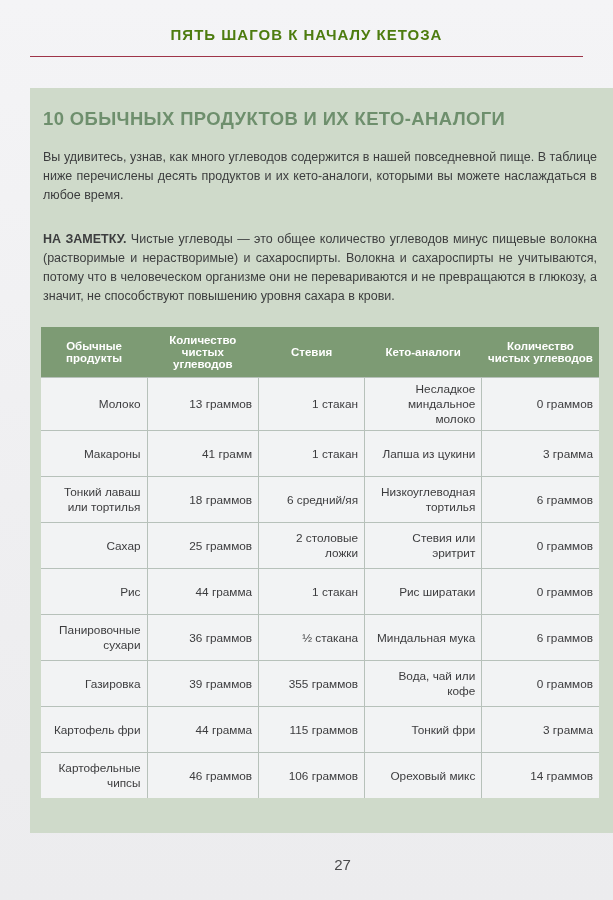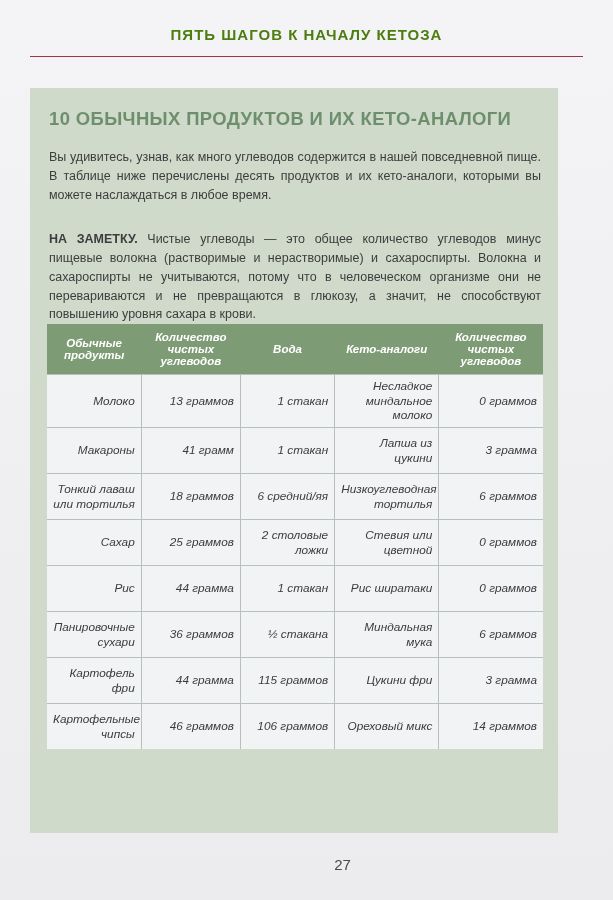--- a/index.html
+++ b/index.html
@@ -16,24 +16,24 @@
     text-align:center;
     font-size:15px;font-weight:bold;
     letter-spacing:1px;
     color:#4d7c0f;
   }
   .head-rule{
     position:absolute;top:56px;left:30px;width:553px;height:0;
     border-top:1.5px solid #9e3448;
   }
   .infobox{
-    position:absolute;top:88px;left:30px;width:528px;height:745px;
+    position:absolute;top:88px;left:30px;width:584px;height:745px;
     background:#cfdaca;
     box-sizing:border-box;
-    padding:16px 15px 0 17px;
+    padding:16px 15px 0 11px;
   }
   .infobox-title{
     font-size:19px;font-weight:bold;
     color:#6e8f6d;
     letter-spacing:0.4px;
     margin:4px 0 18px 2px;
     transform:scaleX(0.97);
     transform-origin:left;
     white-space:nowrap;
   }
@@ -41,22 +41,22 @@
     font-size:12.5px;line-height:1.5;
     text-align:justify;
     color:#3c3d3e;
     margin:12px 2px 0 2px;
   }
   .infobox-intro{margin-bottom:26px;}
   .note-label{font-weight:bold;}
   .keto-table{
     width:100%;
     border-collapse:collapse;
+    margin-top:22px;
     table-layout:fixed;
-    font-style:italic;
   }
   .keto-table thead th{
     background:#7d9b74;
     color:#ffffff;
     font-size:11.5px;font-weight:bold;
     text-align:center;vertical-align:middle;
     padding:7px 4px;
     height:32px;
     border:none;
   }
@@ -102,21 +102,21 @@
       <col class="c1">
         <col class="c2">
         <col class="c3">
         <col class="c4">
         <col class="c5">
     </colgroup>
     <thead>
       <tr>
         <th>Обычные продукты</th>
         <th>Количество чистых углеводов</th>
-        <th>Вода</th>
+        <th>Стевия</th>
         <th>Кето-аналоги</th>
         <th>Количество чистых углеводов</th>
       </tr>
     </thead>
     <tbody>
         <tr>
           <td>Молоко</td>
           <td>13 граммов</td>
           <td>1 стакан</td>
           <td>Несладкое миндальное молоко</td>
@@ -133,42 +133,49 @@
           <td>Тонкий лаваш или тортилья</td>
           <td>18 граммов</td>
           <td>6 средний/яя</td>
           <td>Низкоуглеводная тортилья</td>
           <td>6 граммов</td>
         </tr>
         <tr>
           <td>Сахар</td>
           <td>25 граммов</td>
           <td>2 столовые ложки</td>
-          <td>Стевия или цветной</td>
+          <td>Стевия или эритрит</td>
           <td>0 граммов</td>
         </tr>
         <tr>
           <td>Рис</td>
           <td>44 грамма</td>
           <td>1 стакан</td>
           <td>Рис ширатаки</td>
           <td>0 граммов</td>
         </tr>
         <tr>
           <td>Панировочные сухари</td>
           <td>36 граммов</td>
           <td>½ стакана</td>
           <td>Миндальная мука</td>
           <td>6 граммов</td>
         </tr>
         <tr>
+          <td>Газировка</td>
+          <td>39 граммов</td>
+          <td>355 граммов</td>
+          <td>Вода, чай или кофе</td>
+          <td>0 граммов</td>
+        </tr>
+        <tr>
           <td>Картофель фри</td>
           <td>44 грамма</td>
           <td>115 граммов</td>
-          <td>Цукини фри</td>
+          <td>Тонкий фри</td>
           <td>3 грамма</td>
         </tr>
         <tr>
           <td>Картофельные чипсы</td>
           <td>46 граммов</td>
           <td>106 граммов</td>
           <td>Ореховый микс</td>
           <td>14 граммов</td>
         </tr>
       </tbody>

